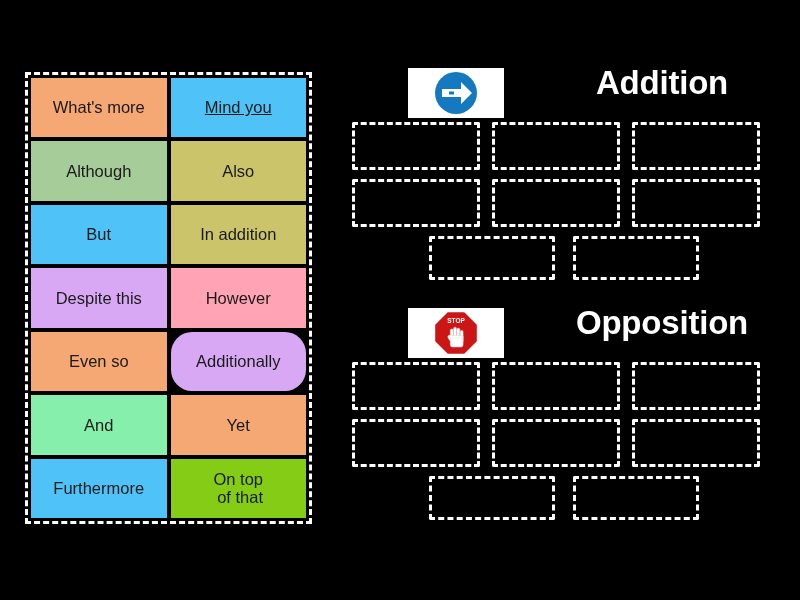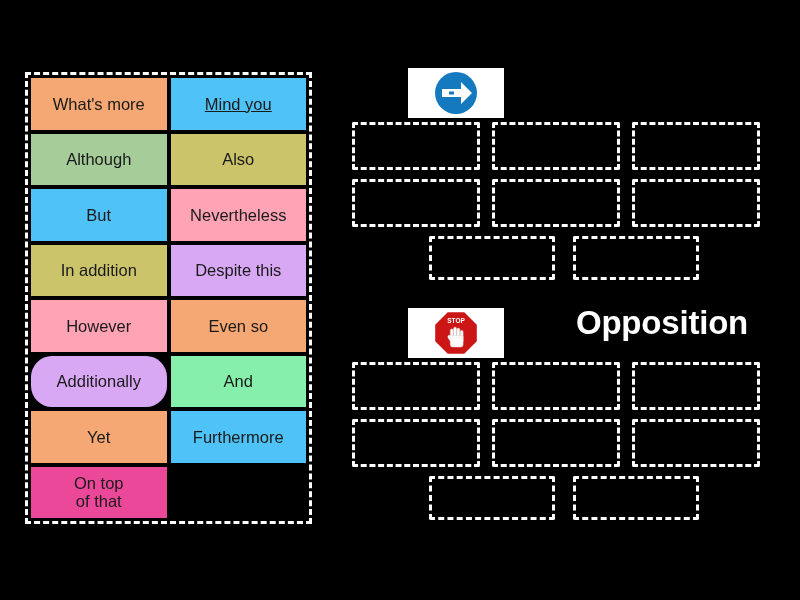--- a/index.html
+++ b/index.html
@@ -118,45 +118,45 @@
 </head>
 <body>
 
 <div id="word-bank">
   <div id="word-bank-grid">
     <div class="word-tile" style="background-color: rgb(245, 168, 115);"><span>What's more</span></div>
     <div class="word-tile" style="background-color: rgb(79, 195, 247); text-decoration: underline;"><span>Mind you</span></div>
     <div class="word-tile" style="background-color: rgb(166, 204, 153);"><span>Although</span></div>
     <div class="word-tile" style="background-color: rgb(204, 196, 107);"><span>Also</span></div>
     <div class="word-tile" style="background-color: rgb(79, 195, 247);"><span>But</span></div>
-    <div class="word-tile" style="background-color: rgb(255, 163, 181);"><span>Nevertheless</span></div>
     <div class="word-tile" style="background-color: rgb(204, 196, 107);"><span>In addition</span></div>
     <div class="word-tile" style="background-color: rgb(217, 168, 245);"><span>Despite this</span></div>
     <div class="word-tile" style="background-color: rgb(255, 163, 181);"><span>However</span></div>
     <div class="word-tile" style="background-color: rgb(245, 168, 115);"><span>Even so</span></div>
     <div class="word-tile" style="background-color: rgb(217, 168, 245); border-radius: 21px;"><span>Additionally</span></div>
     <div class="word-tile" style="background-color: #86efac;"><span>And</span></div>
     <div class="word-tile" style="background-color: rgb(245, 168, 115);"><span>Yet</span></div>
     <div class="word-tile" style="background-color: rgb(79, 195, 247);"><span>Furthermore</span></div>
-    <div class="word-tile" style="background-color: #ec4899;"><span>On top
+    <div class="word-tile" style="background-color: #84cc16; text-align: right;"><span>On top
 of that</span></div>
   </div>
 </div>
 
 <div class="category" id="category-addition">
   <div class="category-header">
     <div class="category-icon-card">
       <span>
         <svg class="icon-svg" width="44" height="44" viewBox="0 0 44 44">
           <circle cx="22" cy="22" r="21" fill="#1479BE"></circle>
           <path d="M8 18 L27 18 L27 11 L38 22 L27 33 L27 26 L8 26 Z" fill="#FFFFFF"></path>
           <rect x="15" y="20.5" width="5" height="3" fill="#1479BE"></rect>
         </svg>
       </span>
     </div>
+    <div class="category-title">Addition</div>
   </div>
   <div class="dropzone-rows">
     <div class="dropzone-row">
       <div class="dropzone"></div>
       <div class="dropzone"></div>
       <div class="dropzone"></div>
     </div>
     <div class="dropzone-row">
       <div class="dropzone"></div>
       <div class="dropzone"></div>

